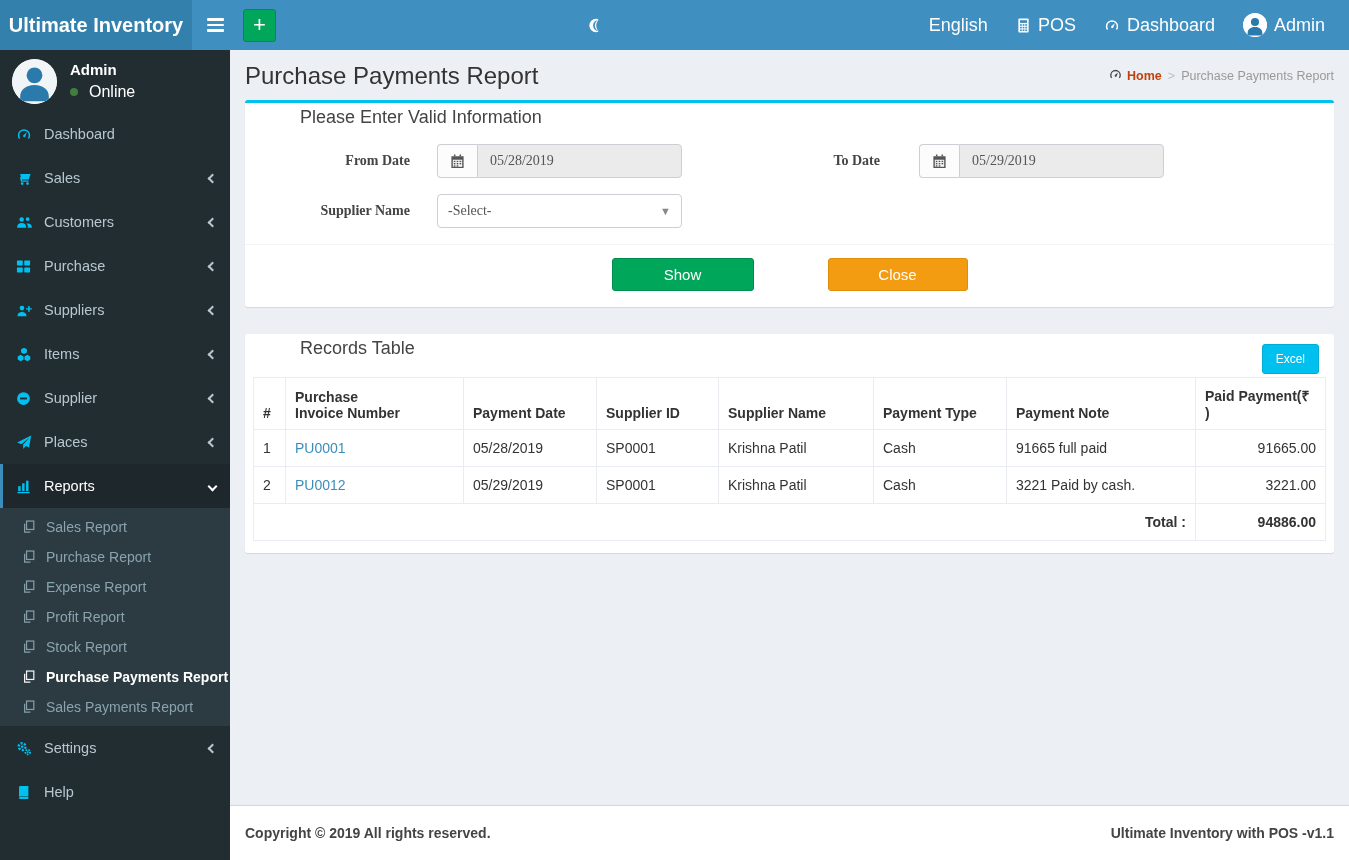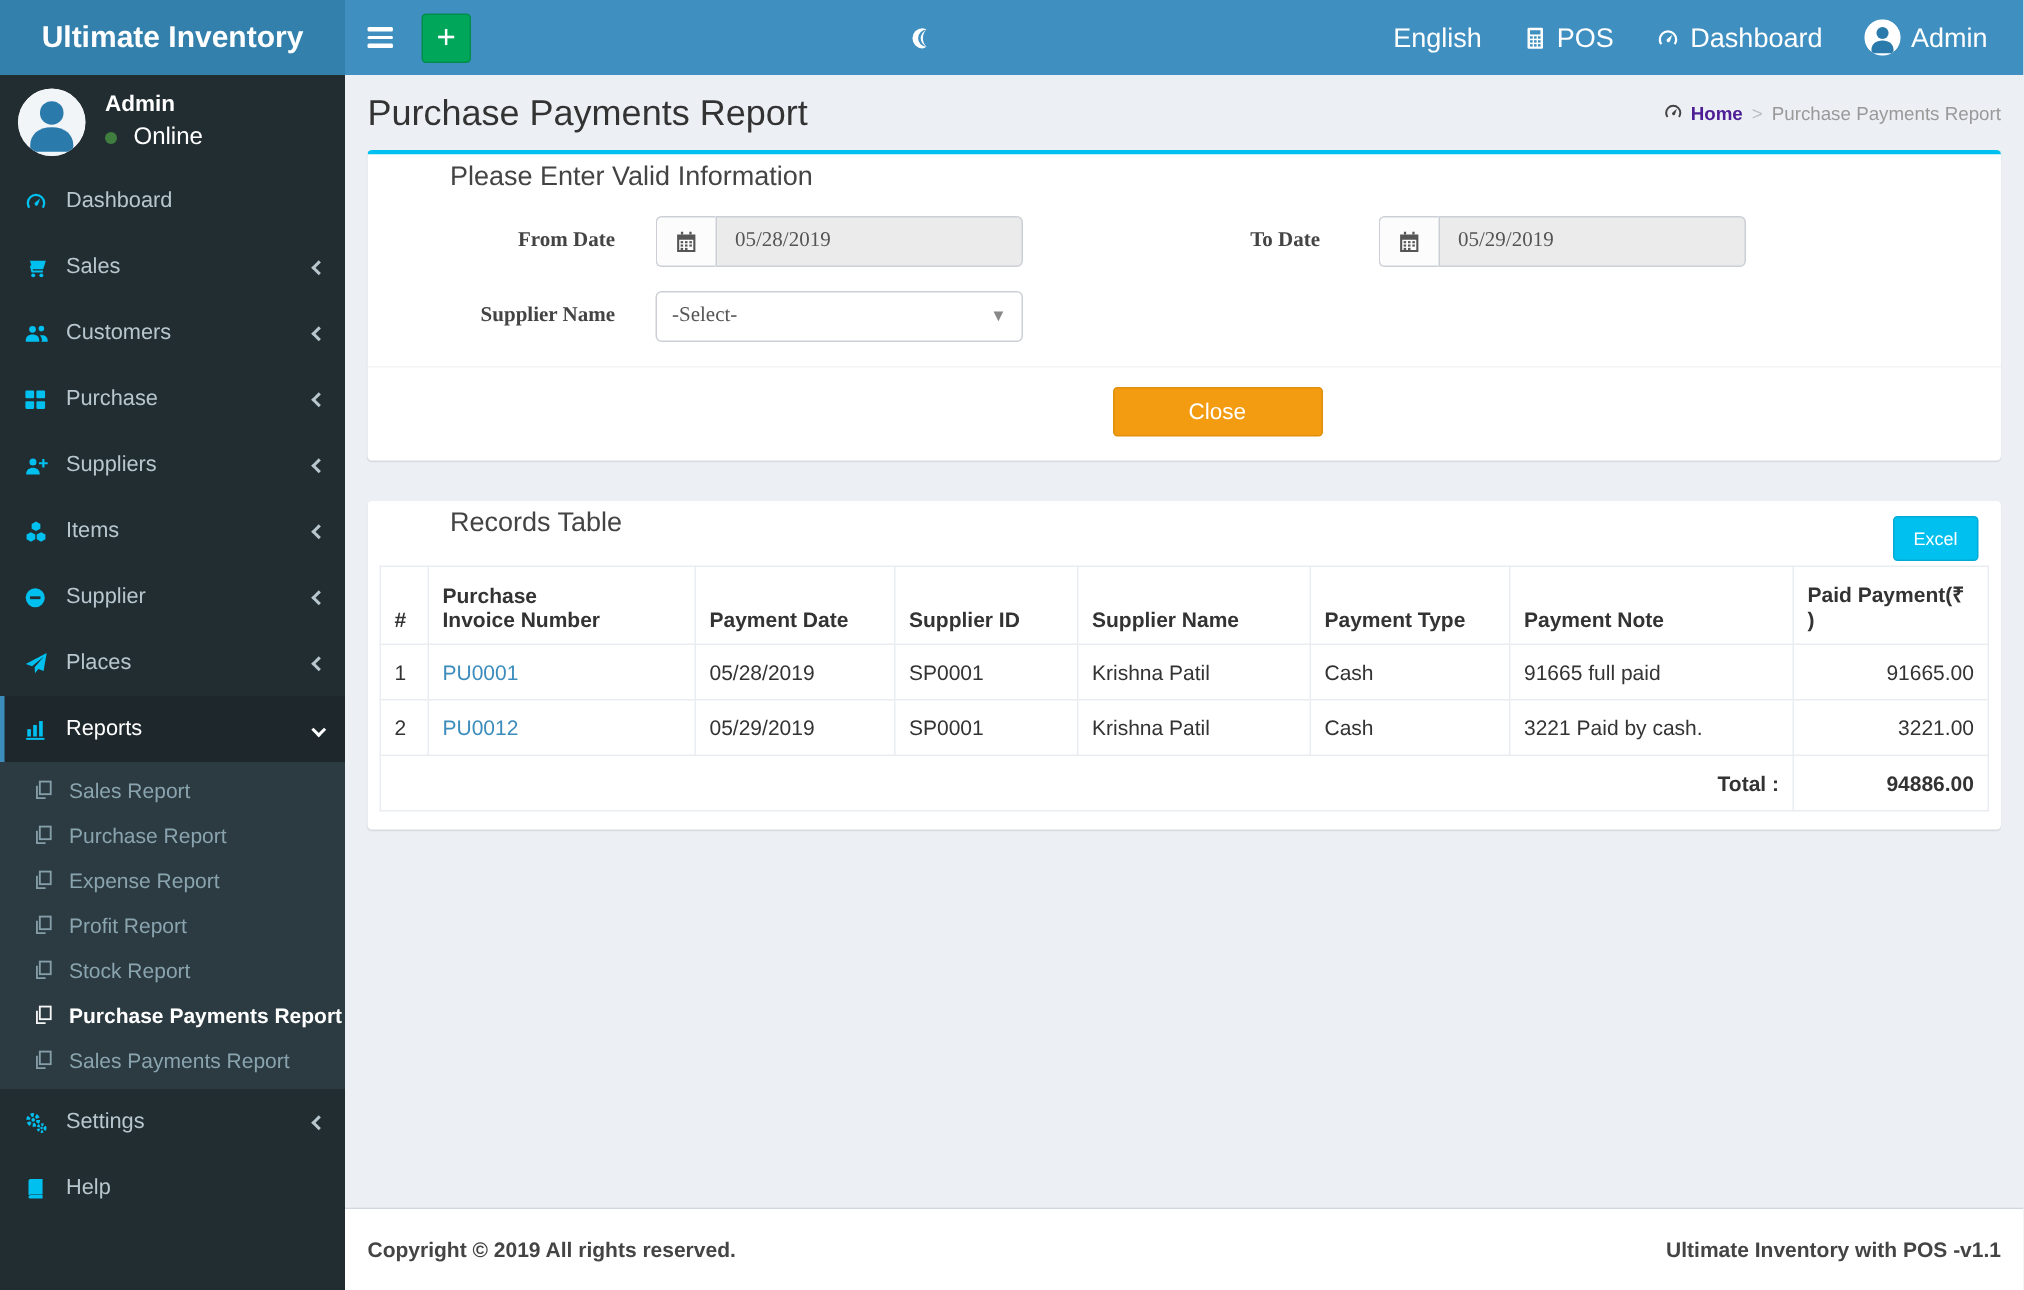--- a/index.html
+++ b/index.html
@@ -5,21 +5,21 @@
   * { box-sizing: border-box; }
   html,body { margin:0; padding:0; }
   body {
     width:1349px; height:860px; overflow:hidden;
     font-family:"Liberation Sans", sans-serif;
     background:#ecf0f5; color:#333;
   }
   
   .topbar { display:flex; height:50px; }
   .logo {
-    width:230px; background:#3480ad; color:#fff;
+    width:192px; background:#3480ad; color:#fff;
     font-size:20px; font-weight:bold;
     display:flex; align-items:center; justify-content:center;
   }
   .navbar { flex:1; background:#3f8fc0; display:flex; align-items:center; }
   .hamburger { padding:0 15px; height:50px; display:flex; flex-direction:column; justify-content:center; gap:3px; cursor:pointer; }
   .hamburger b { display:block; width:17px; height:2.5px; background:#fff; border-radius:1px; }
   .plus-btn {
     width:33px; height:33px; background:#00a65a; border:1px solid #008d4c; border-radius:3px;
     color:#fff; font-size:22px; line-height:29px; text-align:center; margin-left:4px; cursor:pointer;
   }
@@ -49,21 +49,21 @@
   .sub-item.active { color:#fff; font-weight:bold; }
   .chev { width:7px; height:7px; margin-left:auto; }
   .chev.left  { border-left:2px solid currentColor; border-bottom:2px solid currentColor; transform:rotate(45deg); }
   .chev.down  { border-right:2px solid currentColor; border-bottom:2px solid currentColor; transform:rotate(45deg); }
   
   .main { flex:1; display:flex; flex-direction:column; }
   .content { flex:1; padding:0 15px; }
   .content-header { display:flex; align-items:center; justify-content:space-between; padding:12px 0 10px; }
   .page-title { font-size:24px; font-weight:normal; color:#333; margin:0; }
   .breadcrumb { display:flex; align-items:center; gap:6px; font-size:12.5px; color:#999; }
-  .breadcrumb .home { color:#4c1d95; font-weight:bold; display:flex; align-items:center; gap:5px; }
+  .breadcrumb .home { color:#c2410c; font-weight:bold; display:flex; align-items:center; gap:5px; }
   .breadcrumb .sep { color:#b9bfc6; }
   .card { background:#fff; border-radius:3px; box-shadow:0 1px 1px rgba(0,0,0,.1); margin-bottom:22px; }
   .card.top-cyan { border-top:3px solid #00c0ef; }
   .card-header { padding:4px 15px 8px; font-size:18px; color:#444; position:relative;margin-left:40px; }
   
   .form-body { padding:8px 15px 0;font-family:Liberation Serif, serif; }
   .form-row { display:flex; align-items:center; margin-bottom:16px; }
   .f-label { width:150px; text-align:right; font-weight:bold; font-size:14px; color:#444; }
   .input-group { display:flex; width:245px; margin-left:27px; }
   .ig-addon {
@@ -436,20 +436,21 @@
           <div class="form-row">
             <div class="f-label">Supplier Name</div>
             <div class="select">
               <span>-Select-</span>
               <span class="caret">▼</span>
             </div>
           </div>
         </div>
         <div class="divider"></div>
         <div class="btn-row">
+          <button class="btn btn-show">Show</button>
           <button class="btn btn-close">Close</button>
         </div>
       </div>
 
       <div class="card" style="margin-top:27px;">
         <div class="card-header">
           <span>Records Table</span>
           <button class="excel-btn">Excel</button>
         </div>
         <div class="table-wrap">

